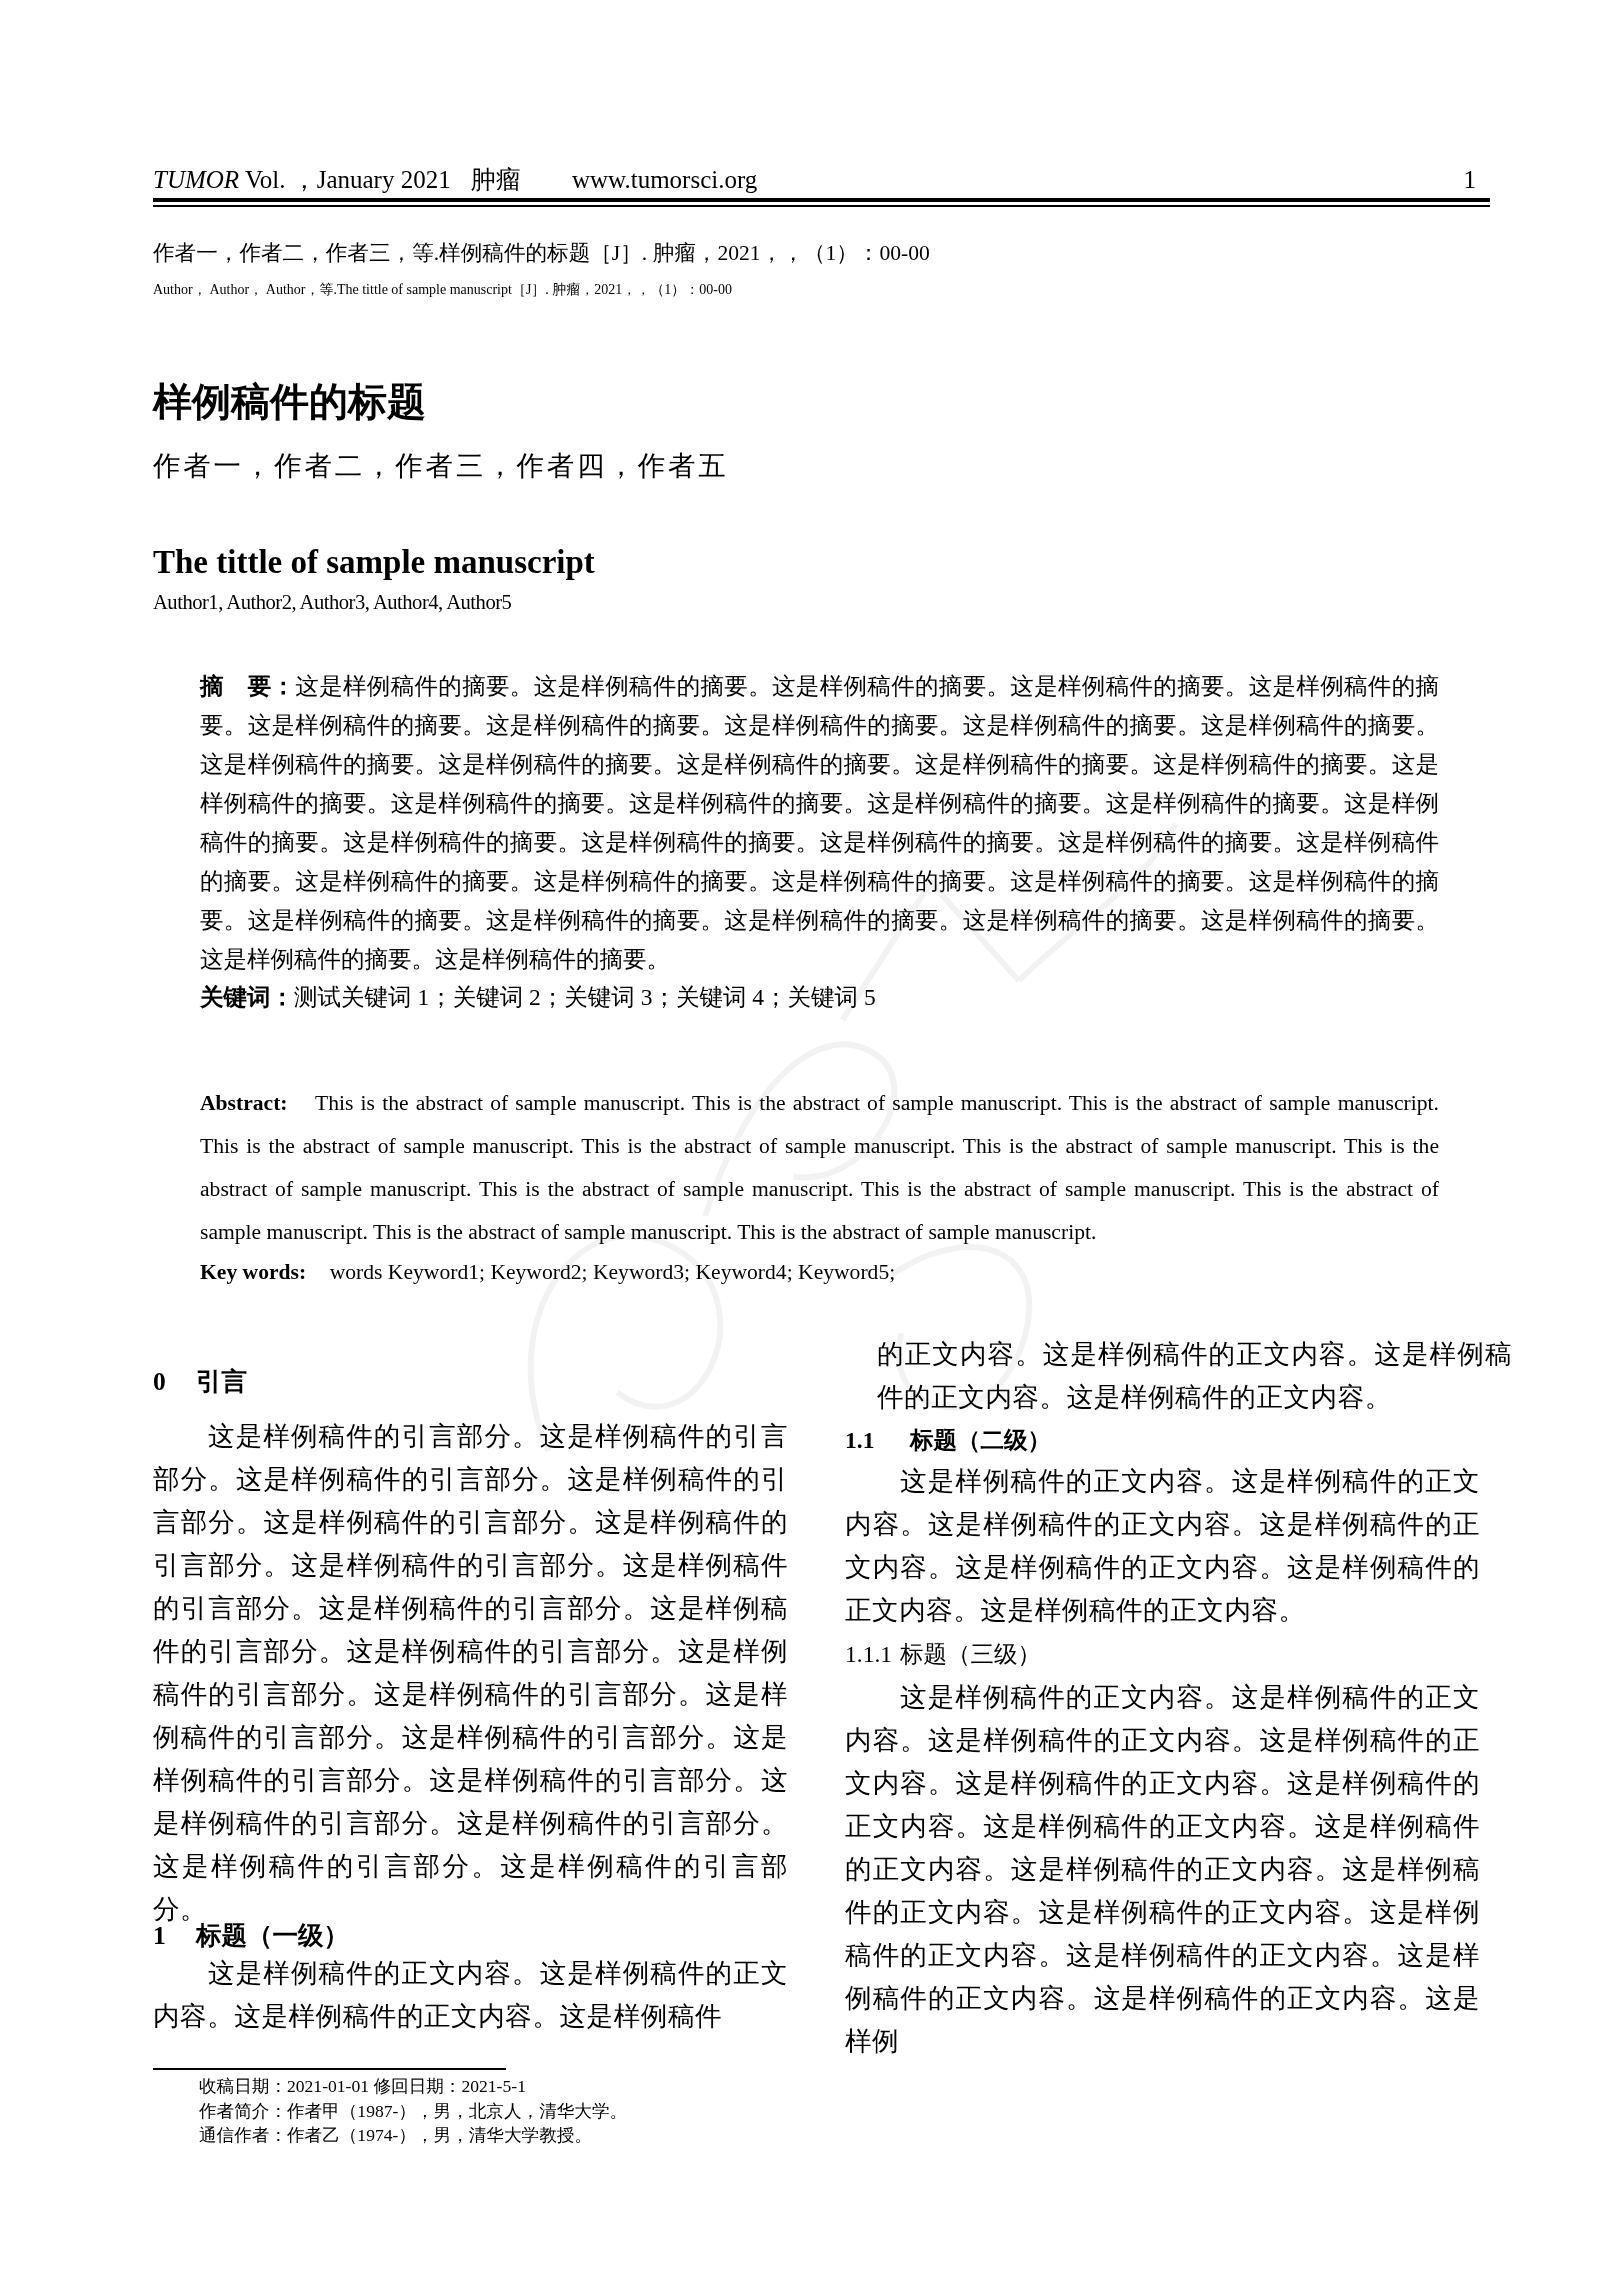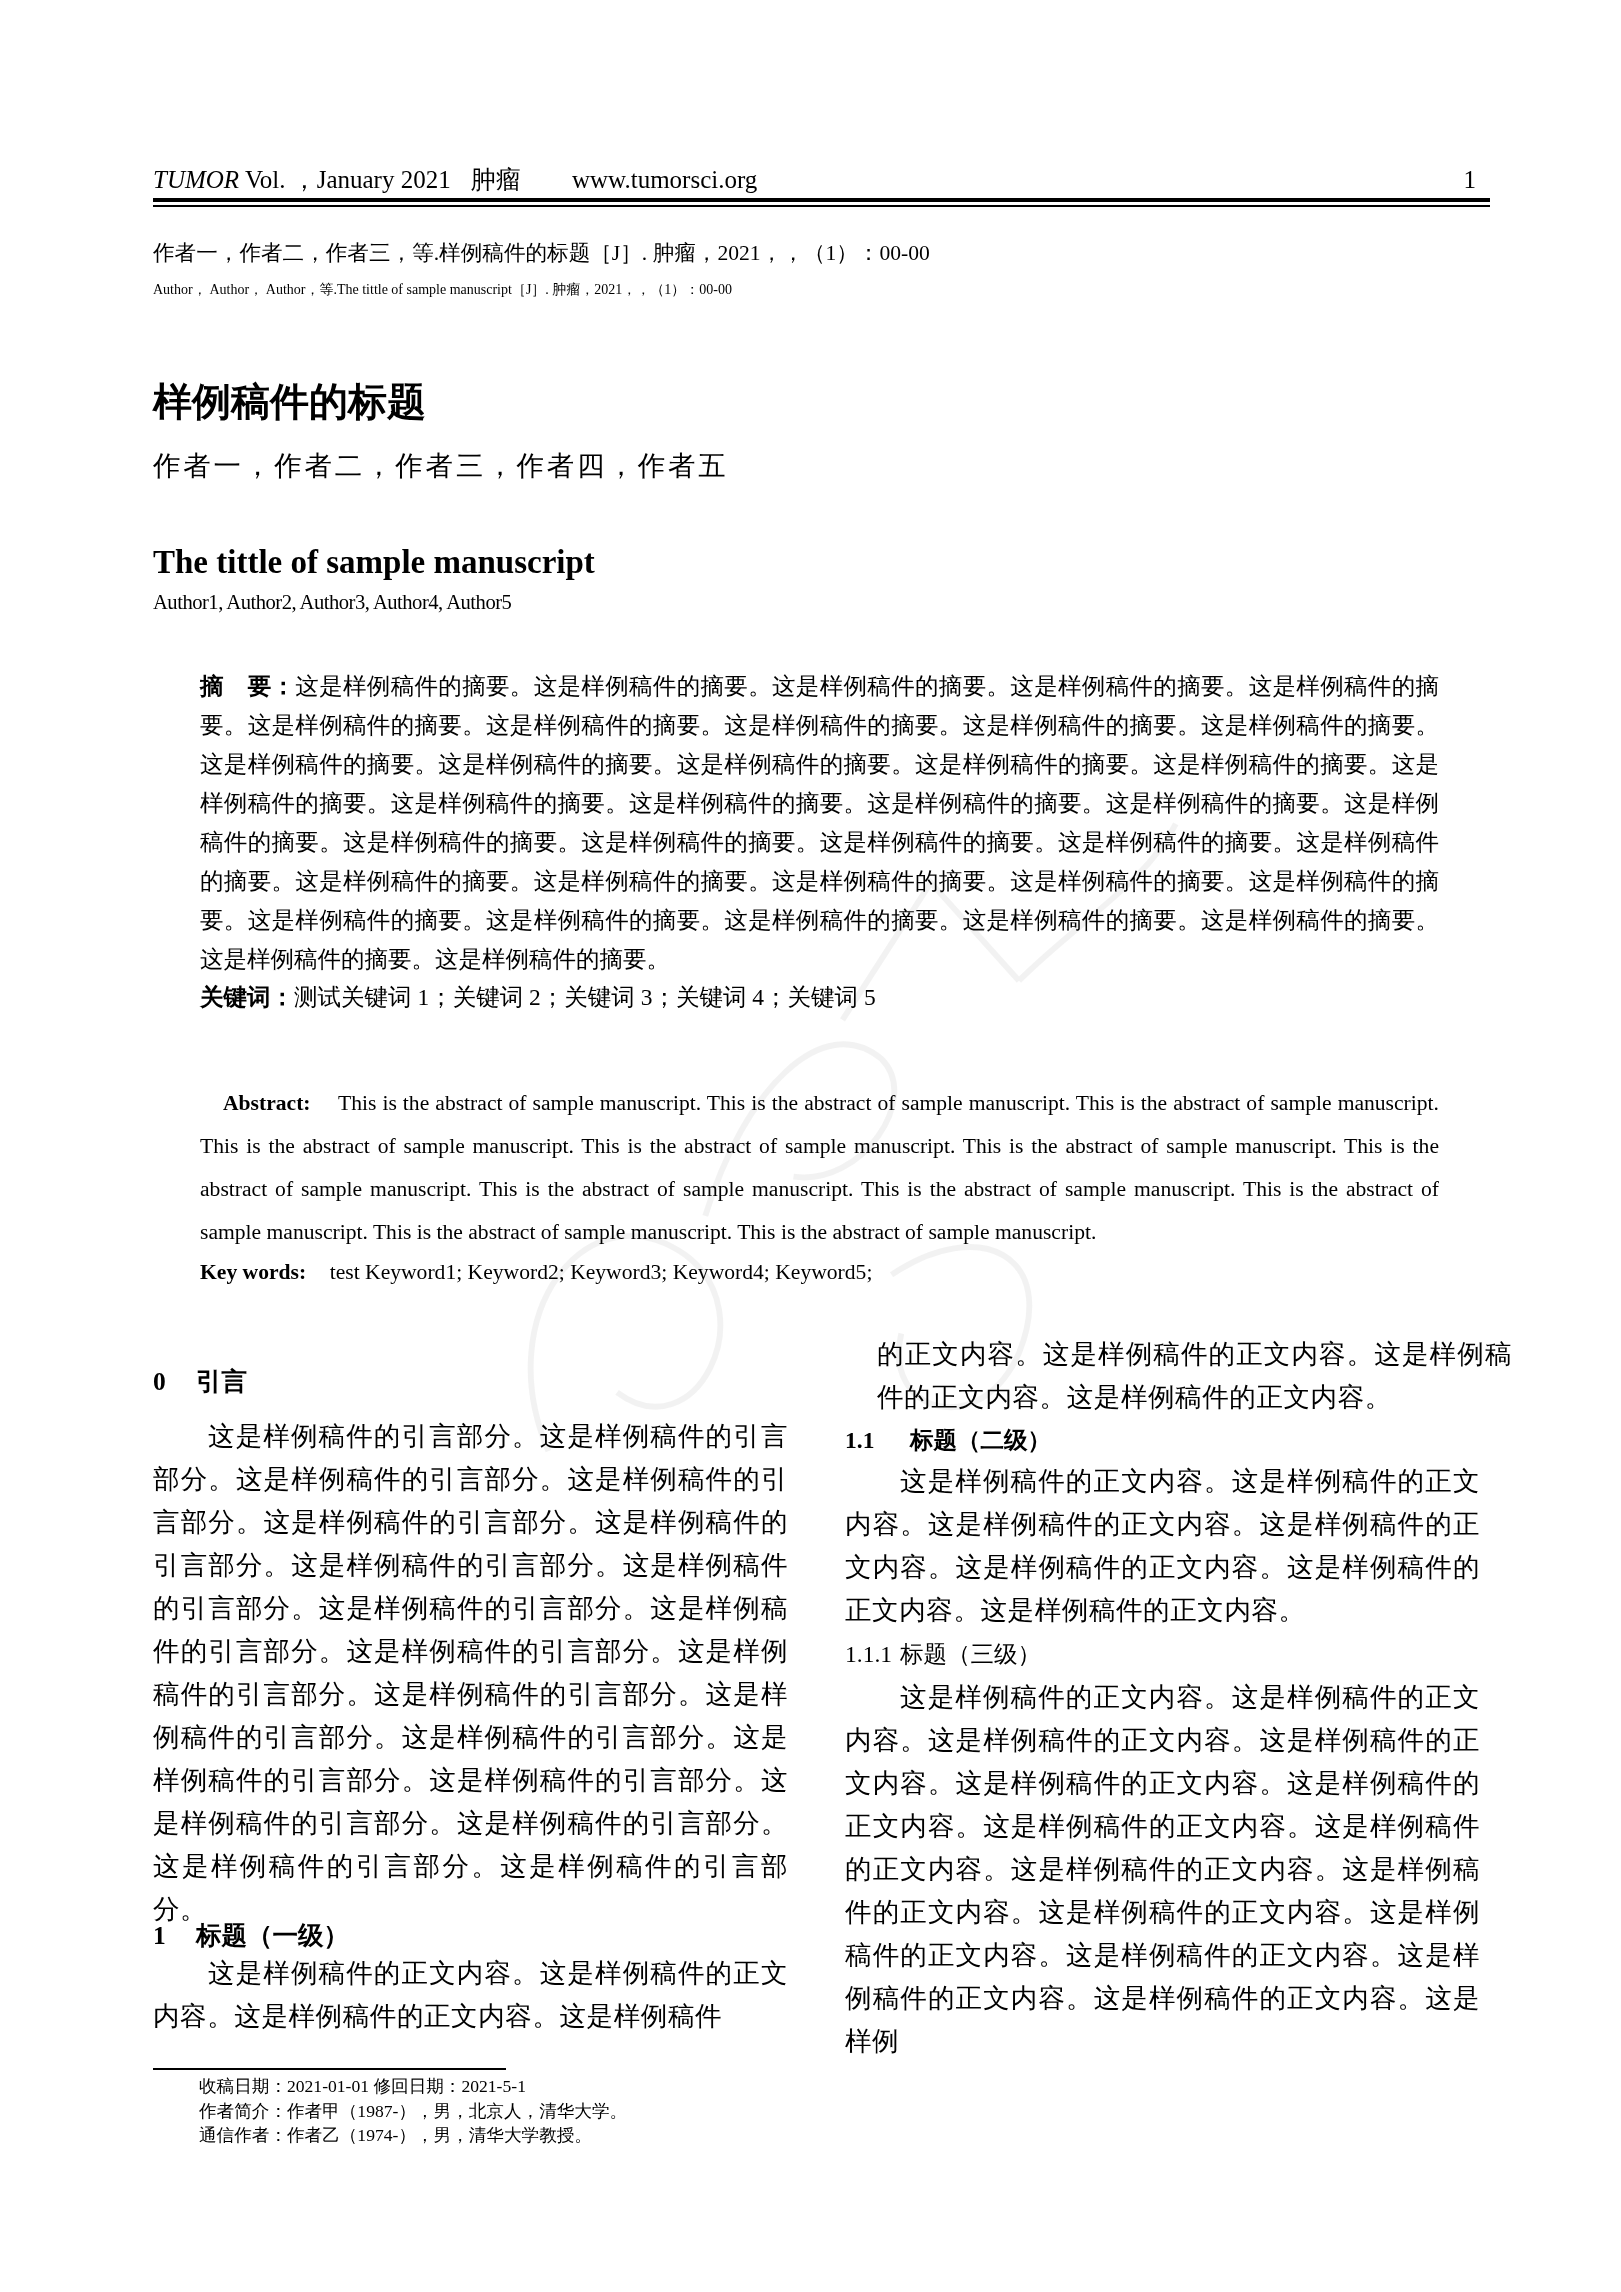--- a/index.html
+++ b/index.html
@@ -134,21 +134,21 @@
     
     .abstract-en {
       position: absolute;
       left: 200px;
       top: 1082px;
       width: 1239px;
       font-size: 21.6px;
       line-height: 43px;
       text-align: justify;
     }
-    .abstract-en .label { font-weight: bold; margin-right: 27.4px; margin-left: 23px; }
+    .abstract-en .label { font-weight: bold; margin-right: 27.4px; }
     .keywords-en {
       position: absolute;
       left: 200px;
       top: 1257px;
       font-size: 21.6px;
       line-height: 31px;
     }
     .keywords-en .label { font-weight: bold; margin-right: 23.5px; }
 
     
@@ -262,21 +262,21 @@
   <span class="label">摘　要：</span><span>这是样例稿件的摘要。这是样例稿件的摘要。这是样例稿件的摘要。这是样例稿件的摘要。这是样例稿件的摘要。这是样例稿件的摘要。这是样例稿件的摘要。这是样例稿件的摘要。这是样例稿件的摘要。这是样例稿件的摘要。这是样例稿件的摘要。这是样例稿件的摘要。这是样例稿件的摘要。这是样例稿件的摘要。这是样例稿件的摘要。这是样例稿件的摘要。这是样例稿件的摘要。这是样例稿件的摘要。这是样例稿件的摘要。这是样例稿件的摘要。这是样例稿件的摘要。这是样例稿件的摘要。这是样例稿件的摘要。这是样例稿件的摘要。这是样例稿件的摘要。这是样例稿件的摘要。这是样例稿件的摘要。这是样例稿件的摘要。这是样例稿件的摘要。这是样例稿件的摘要。这是样例稿件的摘要。这是样例稿件的摘要。这是样例稿件的摘要。这是样例稿件的摘要。这是样例稿件的摘要。这是样例稿件的摘要。这是样例稿件的摘要。这是样例稿件的摘要。</span>
 </div>
 <div class="keywords-cn">
   <span class="label">关键词：</span><span>测试关键词 1；关键词 2；关键词 3；关键词 4；关键词 5</span>
 </div>
 
 <div class="abstract-en">
   <span class="label">Abstract:</span><span>This is the abstract of sample manuscript. This is the abstract of sample manuscript. This is the abstract of sample manuscript. This is the abstract of sample manuscript. This is the abstract of sample manuscript. This is the abstract of sample manuscript. This is the abstract of sample manuscript. This is the abstract of sample manuscript. This is the abstract of sample manuscript. This is the abstract of sample manuscript. This is the abstract of sample manuscript. This is the abstract of sample manuscript.</span>
 </div>
 <div class="keywords-en">
-  <span class="label">Key words:</span><span>test Keyword1; Keyword2; Keyword3; Keyword4; Keyword5;</span>
+  <span class="label">Key words:</span><span>words Keyword1; Keyword2; Keyword3; Keyword4; Keyword5;</span>
 </div>
 
 <div class="column left">
   <div class="sec-heading-1 h0">
     <span class="num">0</span><span>引言</span>
   </div>
   <p class="para indent p0">这是样例稿件的引言部分。这是样例稿件的引言部分。这是样例稿件的引言部分。这是样例稿件的引言部分。这是样例稿件的引言部分。这是样例稿件的引言部分。这是样例稿件的引言部分。这是样例稿件的引言部分。这是样例稿件的引言部分。这是样例稿件的引言部分。这是样例稿件的引言部分。这是样例稿件的引言部分。这是样例稿件的引言部分。这是样例稿件的引言部分。这是样例稿件的引言部分。这是样例稿件的引言部分。这是样例稿件的引言部分。这是样例稿件的引言部分。这是样例稿件的引言部分。这是样例稿件的引言部分。这是样例稿件的引言部分。</p>
 
   <div class="sec-heading-1 h1">
     <span class="num">1</span><span>标题（一级）</span>

